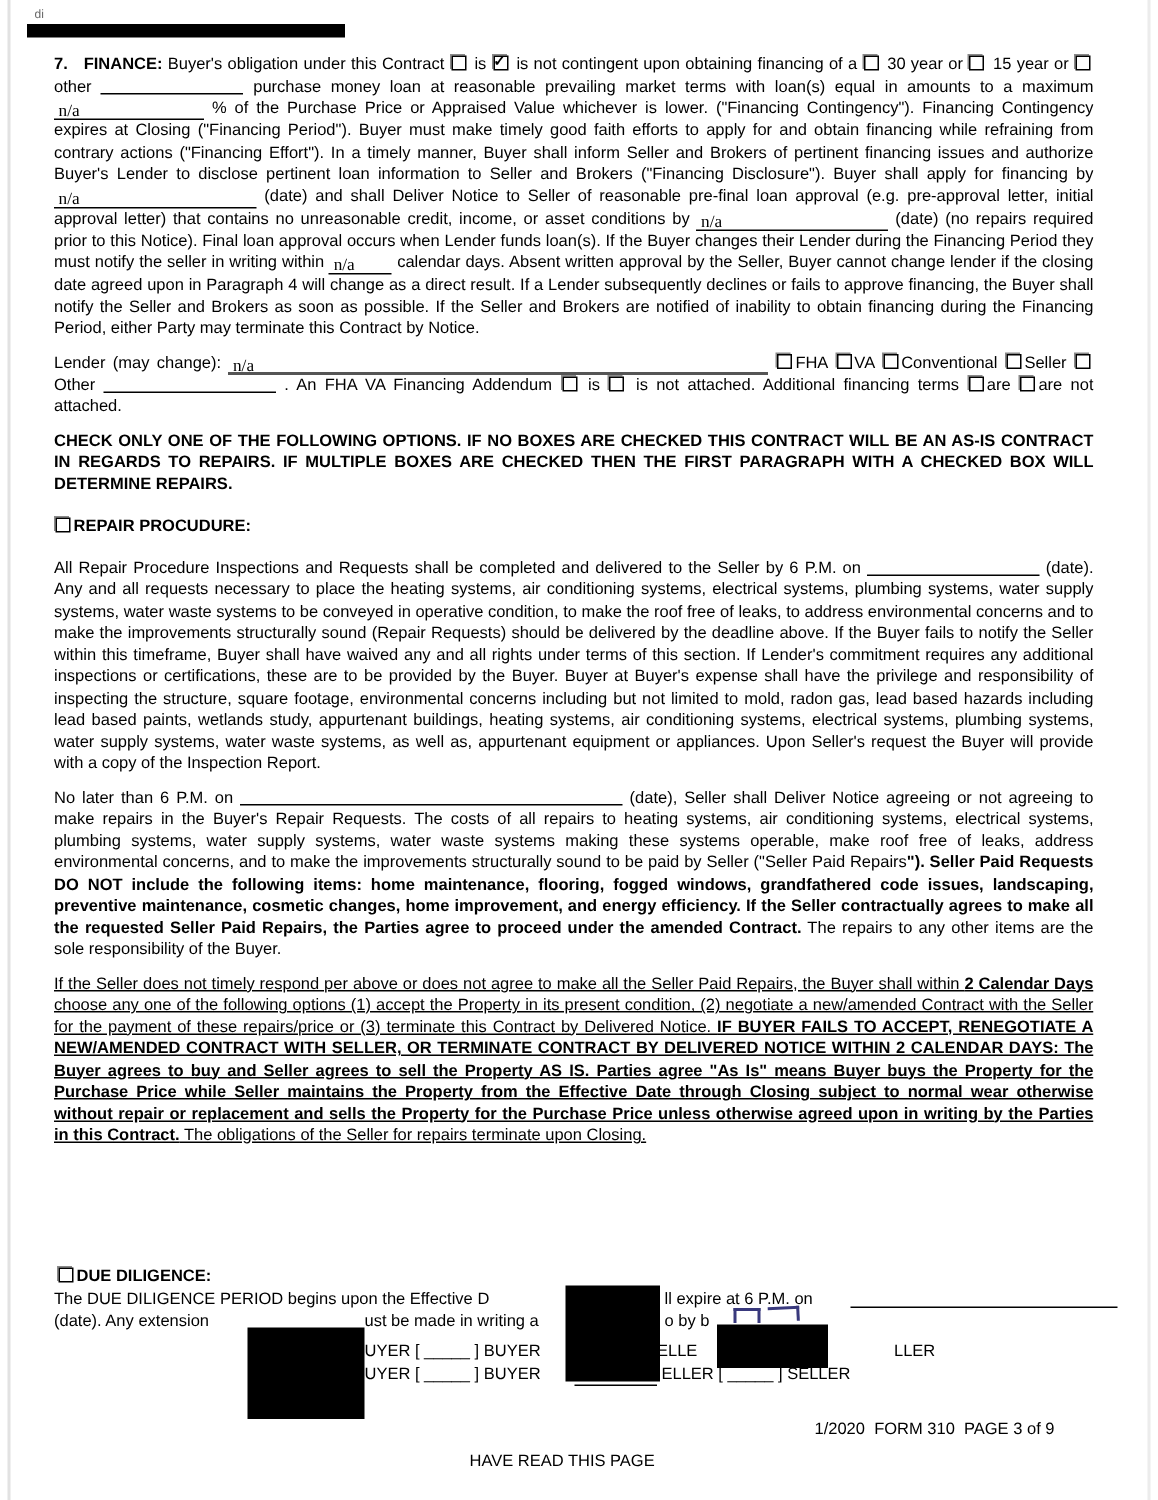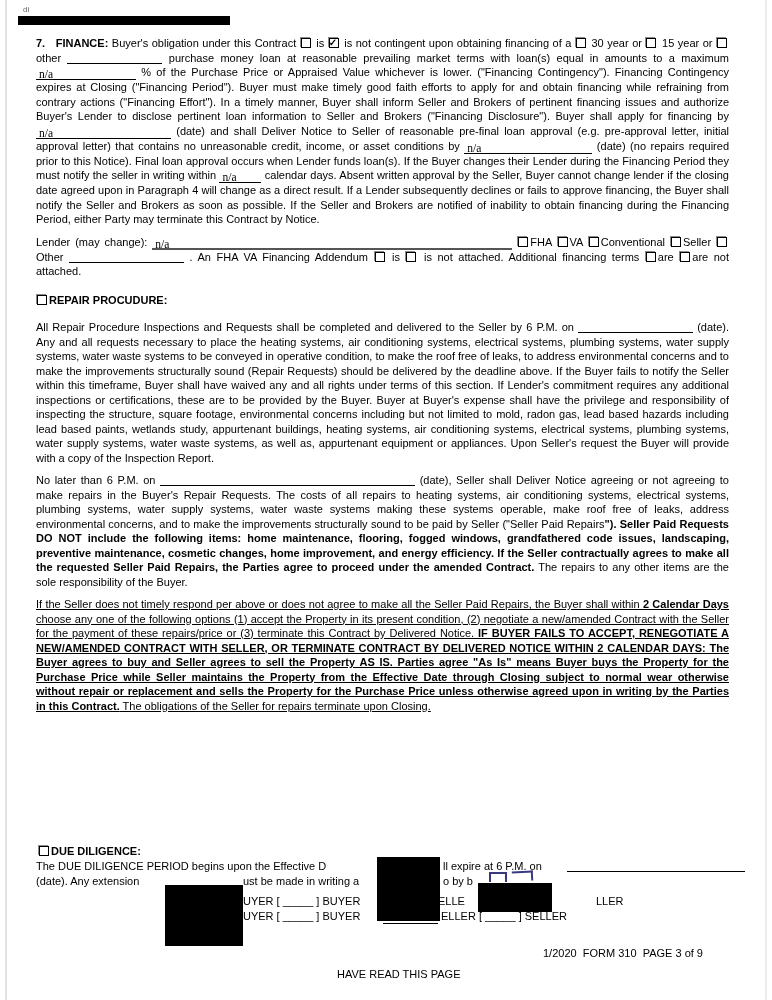--- a/index.html
+++ b/index.html
@@ -49,20 +49,21 @@
 
 <div class="corner">di</div>
 
 <div class="redact" style="left:18px;top:16px;width:212px;height:9px;"></div>
 
 <div class="flow">
   <p class="para"><b>7.&nbsp;&nbsp; FINANCE: </b>Buyer's obligation under this Contract <span class="cb"></span> is <span class="cb chk"></span> is not contingent upon obtaining financing of a <span class="cb"></span> 30 year or <span class="cb"></span> 15 year or <span class="cb"></span>other <span class="bl" style="width: 95px;"></span> purchase money loan at reasonable prevailing market terms with loan(s) equal in amounts to a maximum <span class="bl" style="width: 100px;">n/a</span> % of the Purchase Price or Appraised Value whichever is lower. ("Financing Contingency"). Financing Contingency expires at Closing ("Financing Period"). Buyer must make timely good faith efforts to apply for and obtain financing while refraining from contrary actions ("Financing Effort"). In a timely manner, Buyer shall inform Seller and Brokers of pertinent financing issues and authorize Buyer's Lender to disclose pertinent loan information to Seller and Brokers ("Financing Disclosure"). Buyer shall apply for financing by <span class="bl" style="width: 135px;">n/a</span> (date) and shall Deliver Notice to Seller of reasonable pre-final loan approval (e.g. pre-approval letter, initial approval letter) that contains no unreasonable credit, income, or asset conditions by <span class="bl" style="width: 128px;">n/a</span> (date) (no repairs required prior to this Notice). Final loan approval occurs when Lender funds loan(s). If the Buyer changes their Lender during the Financing Period they must notify the seller in writing within <span class="bl" style="width: 42px;">n/a</span> calendar days. Absent written approval by the Seller, Buyer cannot change lender if the closing date agreed upon in Paragraph 4 will change as a direct result. If a Lender subsequently declines or fails to approve financing, the Buyer shall notify the Seller and Brokers as soon as possible. If the Seller and Brokers are notified of inability to obtain financing during the Financing Period, either Party may terminate this Contract by Notice.</p>
   <p class="para">Lender (may change): <span class="bl thick" style="width: 360px;">n/a</span> <span class="cb"></span>FHA <span class="cb"></span>VA <span class="cb"></span>Conventional <span class="cb"></span>Seller <span class="cb"></span>Other <span class="bl" style="width: 115px;"></span> . An FHA VA Financing Addendum <span class="cb"></span> is <span class="cb"></span> is not attached. Additional financing terms <span class="cb"></span>are <span class="cb"></span>are not attached.</p>
 
   <div class="hblock">
+    <div class="bold" style="text-align:justify;">CHECK ONLY ONE OF THE FOLLOWING OPTIONS. IF NO BOXES ARE CHECKED THIS CONTRACT WILL BE AN AS-IS CONTRACT IN REGARDS TO REPAIRS. IF MULTIPLE BOXES ARE CHECKED THEN THE FIRST PARAGRAPH WITH A CHECKED BOX WILL DETERMINE REPAIRS.</div>
   </div>
 
   <div class="h-repair"><span class="cb"></span><b>REPAIR PROCUDURE:</b></div>
 
   <p class="para">All Repair Procedure Inspections and Requests shall be completed and delivered to the Seller by 6 P.M. on <span class="bl" style="width: 115px;"></span> (date). Any and all requests necessary to place the heating systems, air conditioning systems, electrical systems, plumbing systems, water supply systems, water waste systems to be conveyed in operative condition, to make the roof free of leaks, to address environmental concerns and to make the improvements structurally sound (Repair Requests) should be delivered by the deadline above. If the Buyer fails to notify the Seller within this timeframe, Buyer shall have waived any and all rights under terms of this section. If Lender's commitment requires any additional inspections or certifications, these are to be provided by the Buyer. Buyer at Buyer's expense shall have the privilege and responsibility of inspecting the structure, square footage, environmental concerns including but not limited to mold, radon gas, lead based hazards including lead based paints, wetlands study, appurtenant buildings, heating systems, air conditioning systems, electrical systems, plumbing systems, water supply systems, water waste systems, as well as, appurtenant equipment or appliances. Upon Seller's request the Buyer will provide with a copy of the Inspection Report.</p>
   <p class="para">No later than 6 P.M. on <span class="bl" style="width: 255px;"></span> (date), Seller shall Deliver Notice agreeing or not agreeing to make repairs in the Buyer's Repair Requests. The costs of all repairs to heating systems, air conditioning systems, electrical systems, plumbing systems, water supply systems, water waste systems making these systems operable, make roof free of leaks, address environmental concerns, and to make the improvements structurally sound to be paid by Seller ("Seller Paid Repairs<b>"). Seller Paid Requests DO NOT include the following items: home maintenance, flooring, fogged windows, grandfathered code issues, landscaping, preventive maintenance, cosmetic changes, home improvement, and energy efficiency. If the Seller contractually agrees to make all the requested Seller Paid Repairs, the Parties agree to proceed under the amended Contract.</b> The repairs to any other items are the sole responsibility of the Buyer.</p>
   <p class="para tight">If the Seller does not timely respond per above or does not agree to make all the Seller Paid Repairs, the Buyer shall within <b>2 Calendar Days</b> choose any one of the following options (1) accept the Property in its present condition, (2) negotiate a new/amended Contract with the Seller for the payment of these repairs/price or (3) terminate this Contract by Delivered Notice. <b>IF BUYER FAILS TO ACCEPT, RENEGOTIATE A NEW/AMENDED CONTRACT WITH SELLER, OR TERMINATE CONTRACT BY DELIVERED NOTICE WITHIN 2 CALENDAR DAYS: The Buyer agrees to buy and Seller agrees to sell the Property AS IS. Parties agree "As Is" means Buyer buys the Property for the Purchase Price while Seller maintains the Property from the Effective Date through Closing subject to normal wear otherwise without repair or replacement and sells the Property for the Purchase Price unless otherwise agreed upon in writing by the Parties in this Contract.</b> The obligations of the Seller for repairs terminate upon Closing.</p>
 </div>
 
 <div class="abs" style="left:38px;top:845px;font-weight:bold;"><span class="cb"></span><b>DUE DILIGENCE:</b></div>
@@ -79,19 +80,19 @@
 <div class="mark m2" style="left:512px;top:871px;width:19px;"></div>
 
 <span class="abs" style="left:243px;top:895px;">UYER [ _____ ] BUYER</span>
 <span class="abs" style="left:422px;top:895px;padding-left:16px;">ELLE</span>
 <span class="abs" style="left:556px;top:895px;padding-left:40px;">LLER</span>
 
 <span class="abs" style="left:243px;top:910px;">UYER [ _____ ] BUYER</span>
 <span class="abs" style="left:441px;top:910px;">ELLER [ _____ ] SELLER</span>
 <div class="uline" style="left:383px;top:922px;width:55px;"></div>
 
-<span class="abs" style="left:313px;top:968px;margin-left:24px;">HAVE READ THIS PAGE</span>
+<span class="abs" style="left:313px;top:968px;">HAVE READ THIS PAGE</span>
 
 <div class="redact" style="left:165px;top:885px;width:78px;height:61px;"></div>
 <div class="redact" style="left:377px;top:857px;width:63px;height:64px;"></div>
 <div class="redact" style="left:478px;top:883px;width:74px;height:29px;"></div>
 
 <span class="abs" style="left:543px;top:947px;">1/2020&nbsp; FORM 310&nbsp; PAGE 3 of 9</span>
 
 </body></html>

